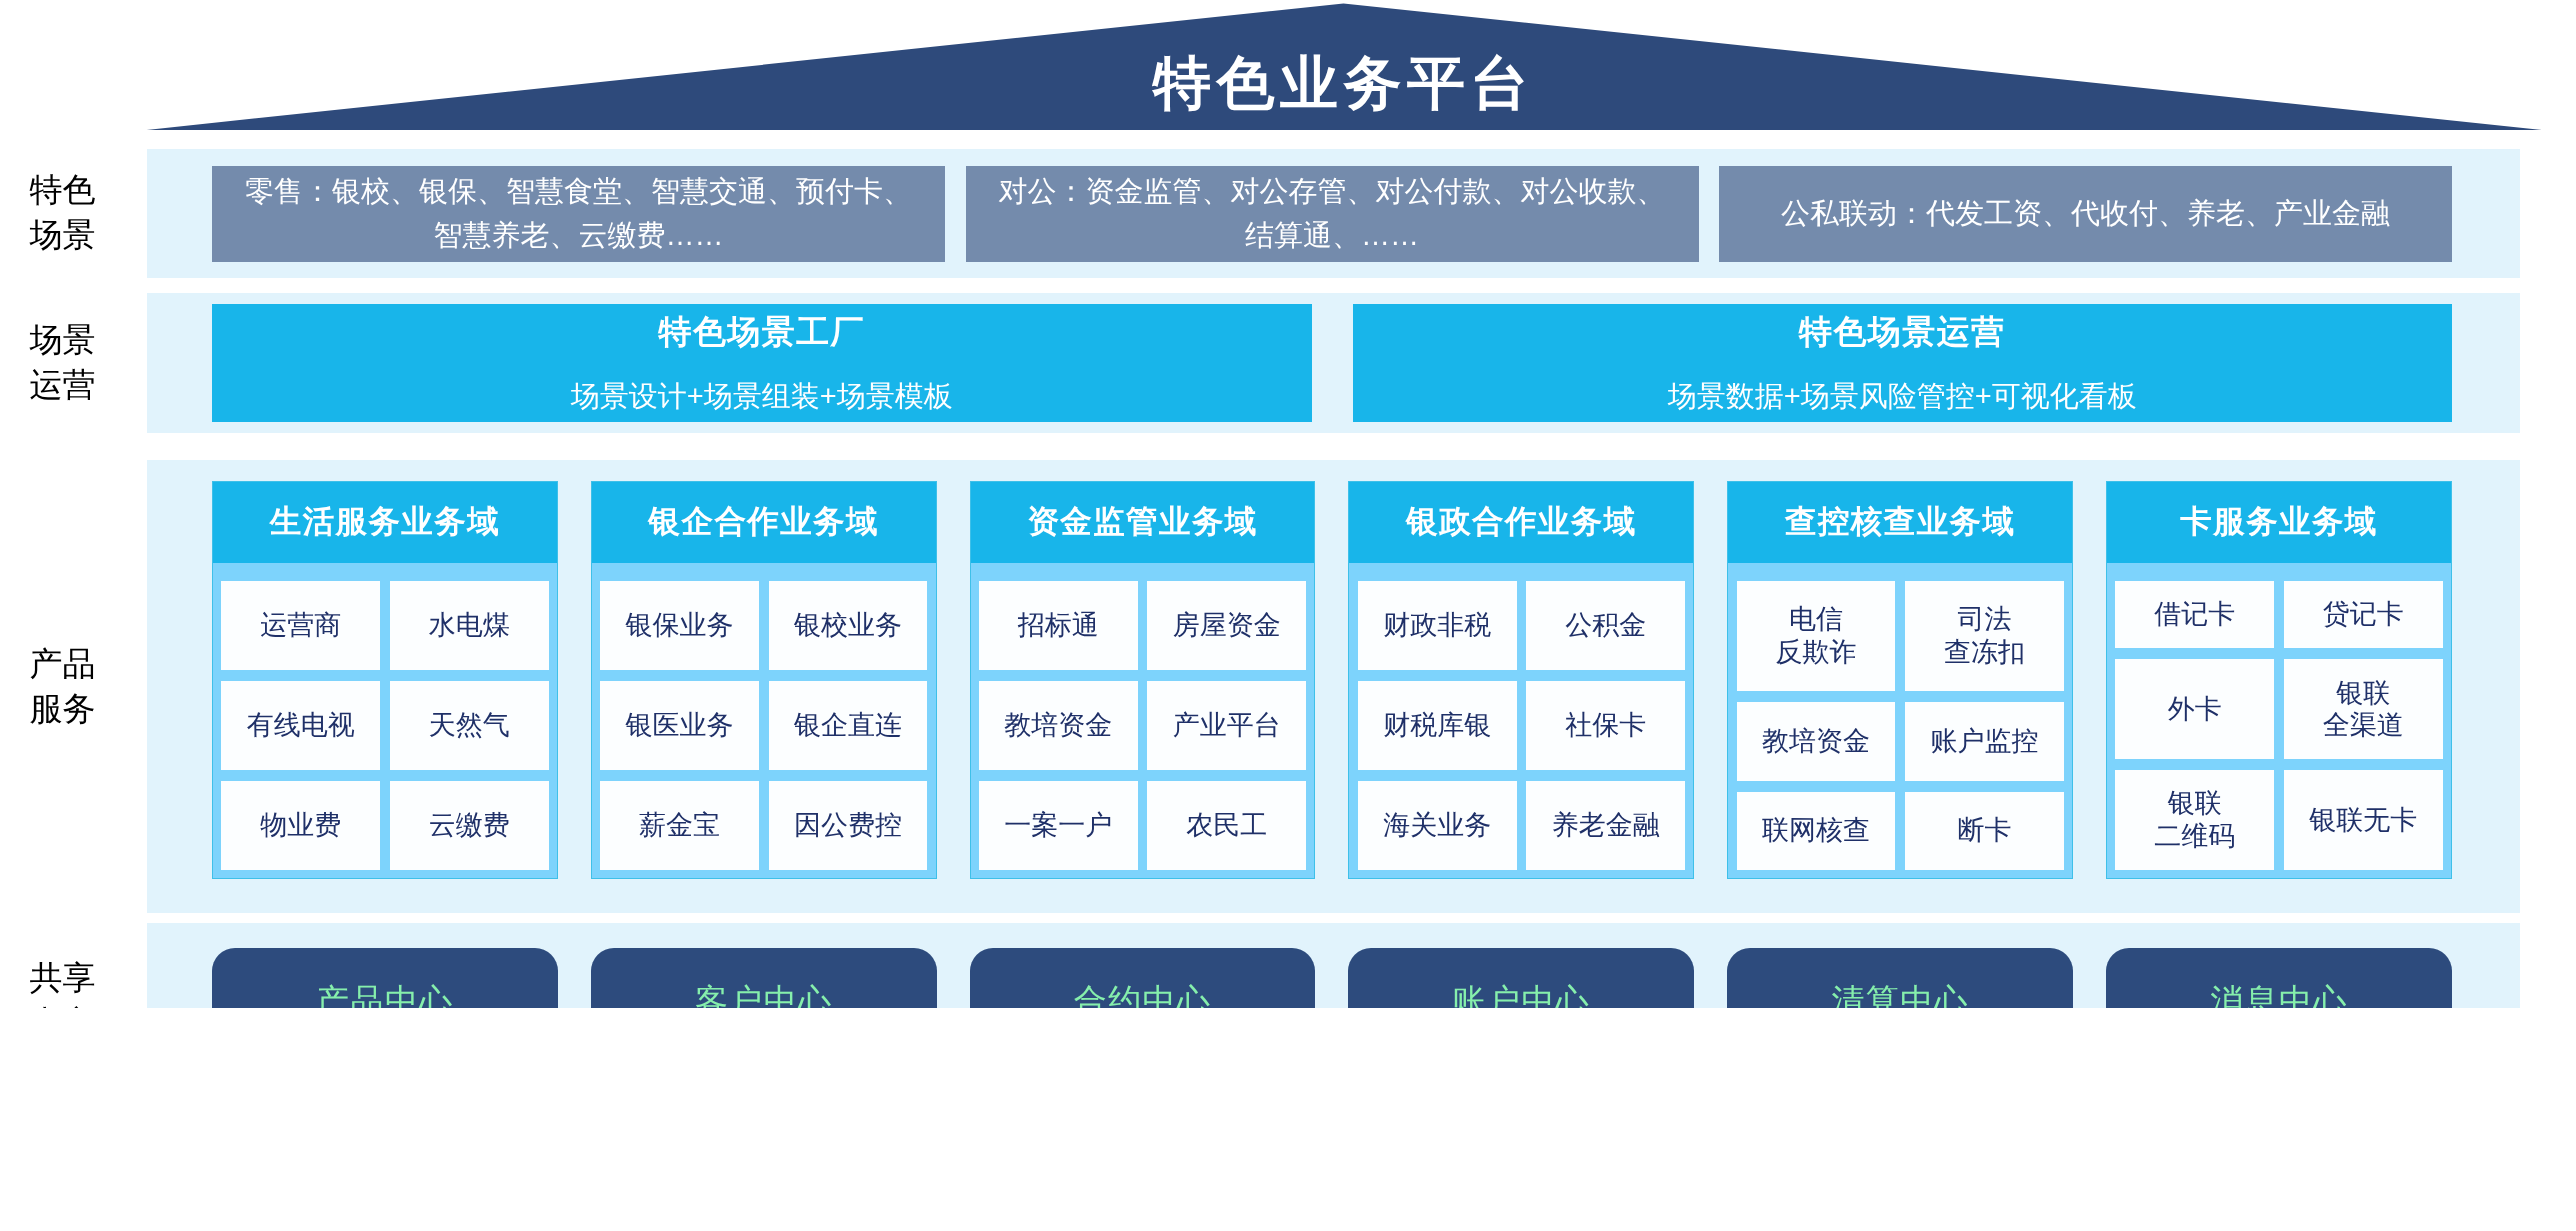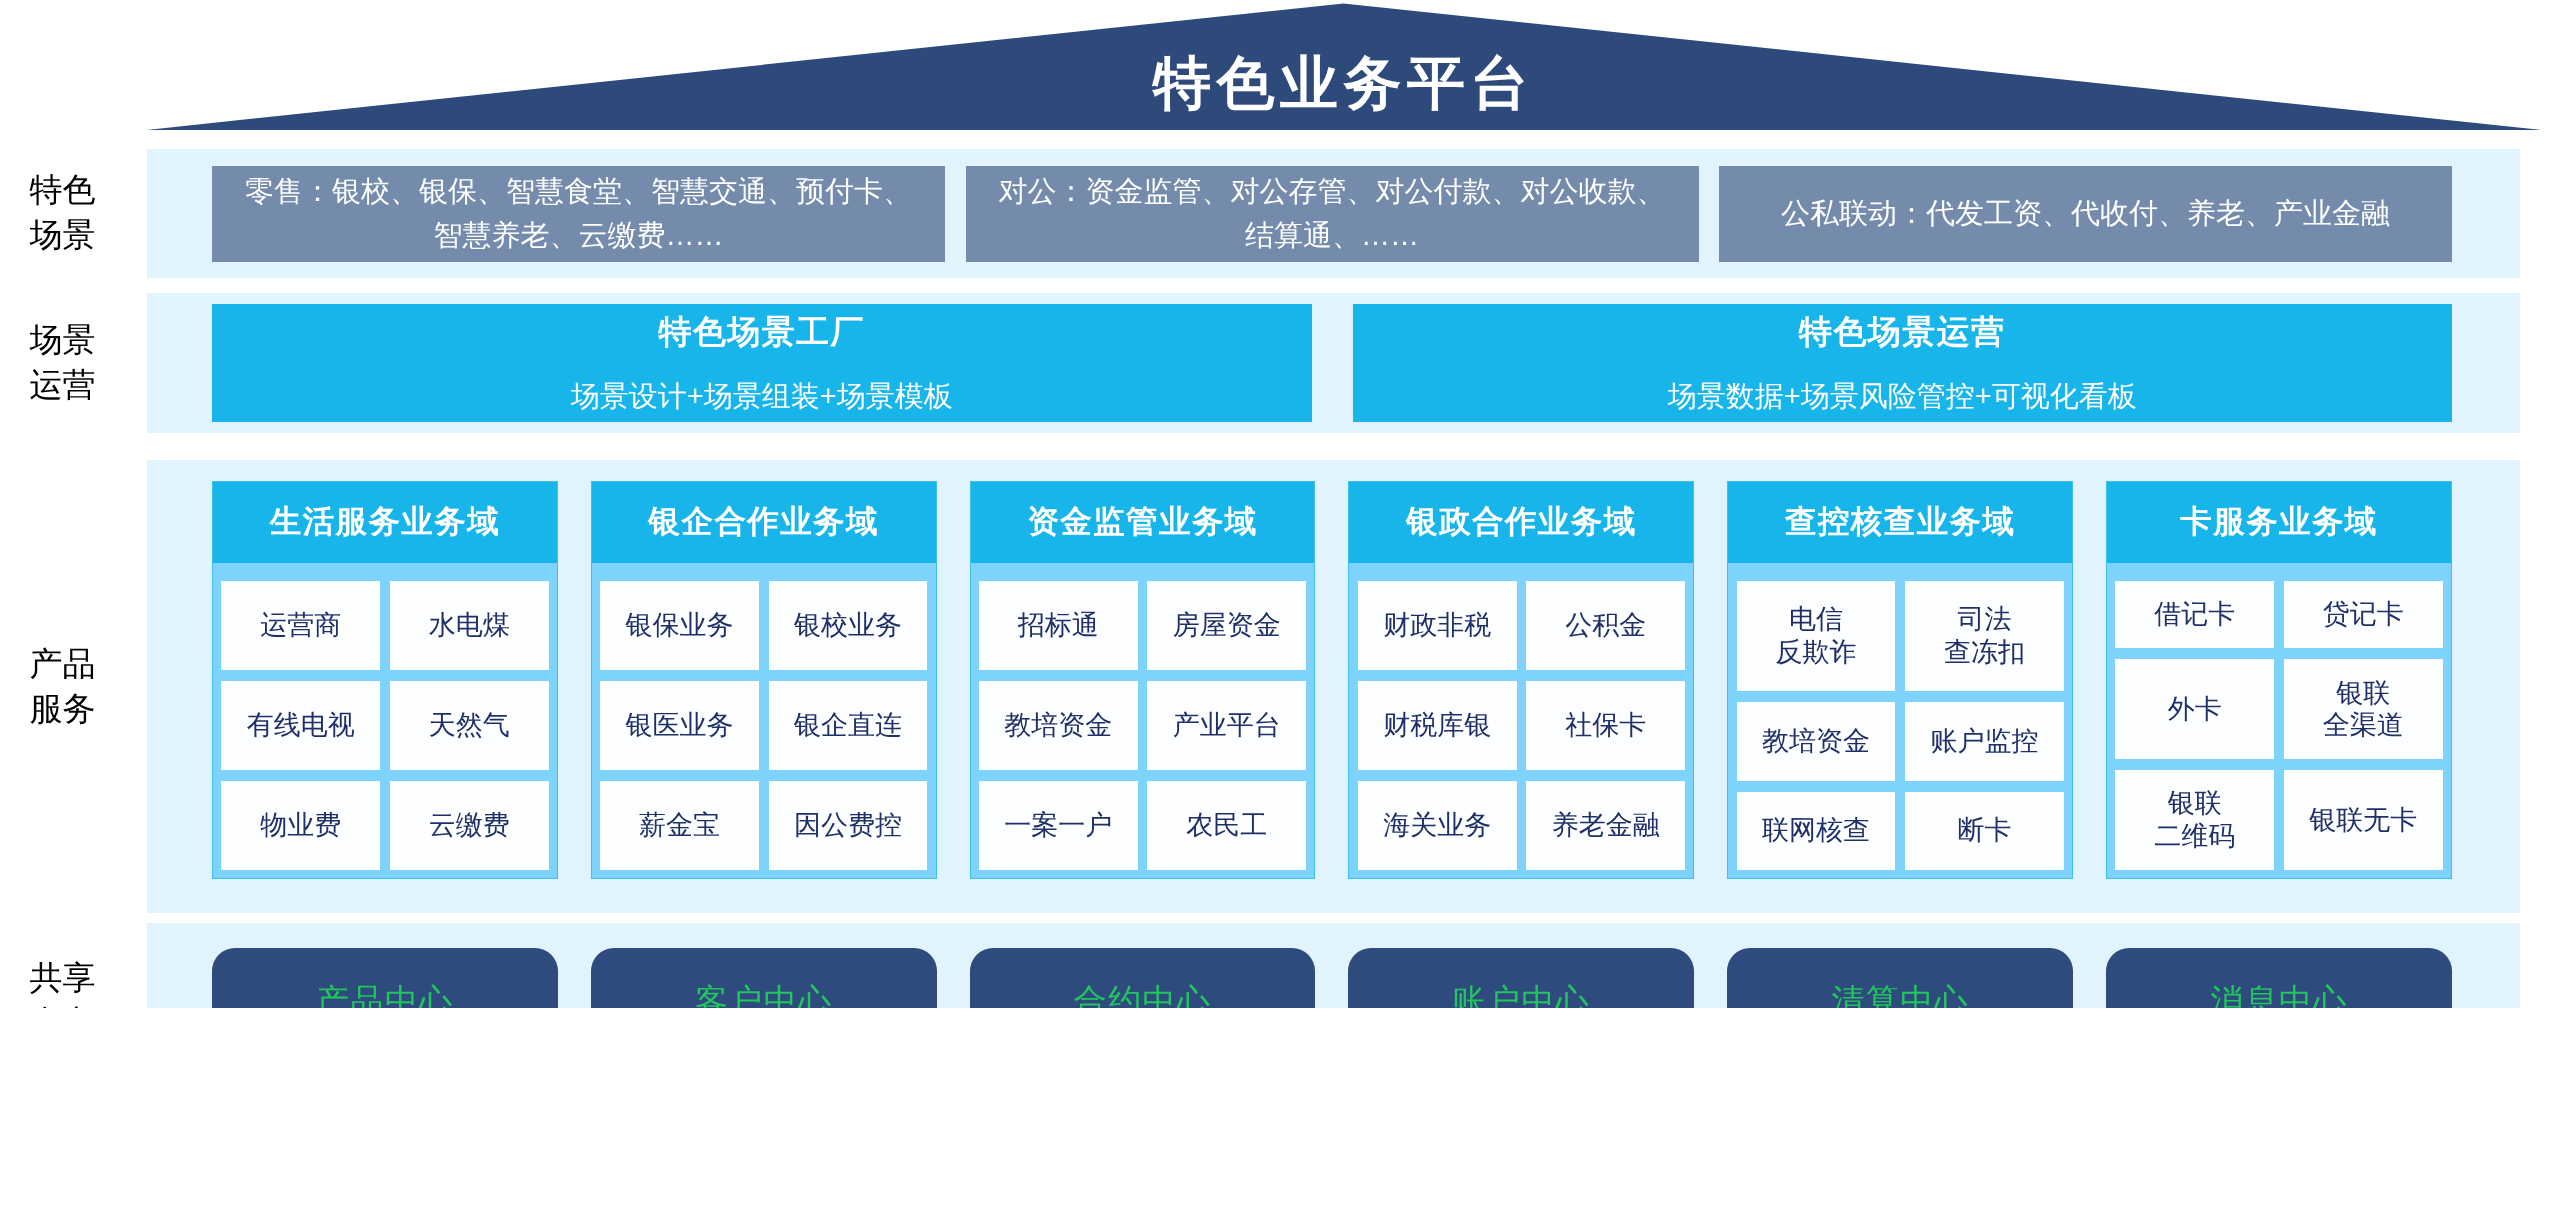--- a/index.html
+++ b/index.html
@@ -52,21 +52,21 @@
     flex:1;display:grid;grid-template-columns:1fr 1fr;gap:11px 9.6px;
     padding:18px 8.2px 8.2px 8.2px;box-sizing:border-box;
   }
   .pcell{
     background:#FCFEFF;color:#1F3068;font-size:27px;
     display:flex;align-items:center;justify-content:center;text-align:center;
     white-space:pre-line;line-height:1.2;
   }
   .band4{top:923px;height:157px;display:flex;align-items:center;gap:33px;padding:0 68px 0 65px;}
   .center-box{
-    flex:1;height:107px;background:#2D4B7D;color:#22c55e;font-size:33px;
+    flex:1;height:107px;background:#2D4B7D;color:#86efac;font-size:33px;
     display:flex;align-items:center;justify-content:center;letter-spacing:1.4px;border-radius:23px;
   }
   .techbar{
     position:absolute;left:147px;top:1102px;width:2373px;height:94px;background:#7B8DAC;
     color:#ffffff;display:flex;align-items:center;justify-content:center;
     font-size:55px;font-weight:bold;letter-spacing:2.7px;
   }
 </style>
 </head>
 <body>

